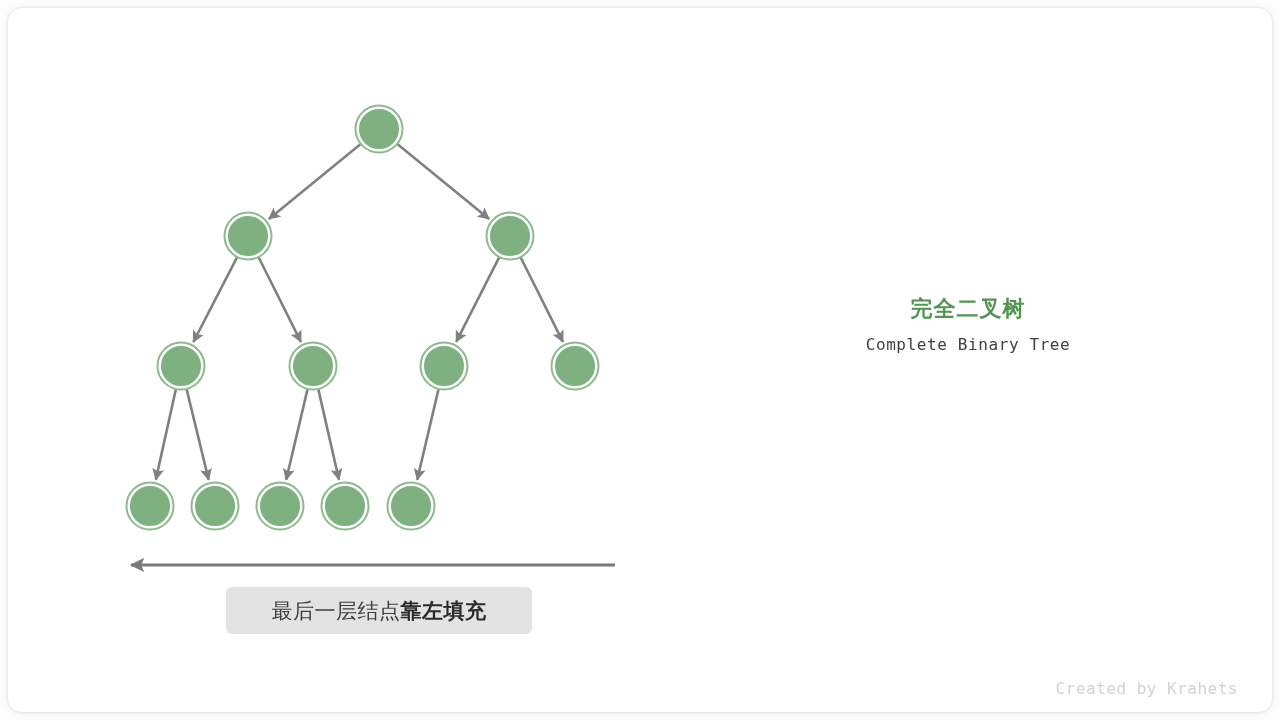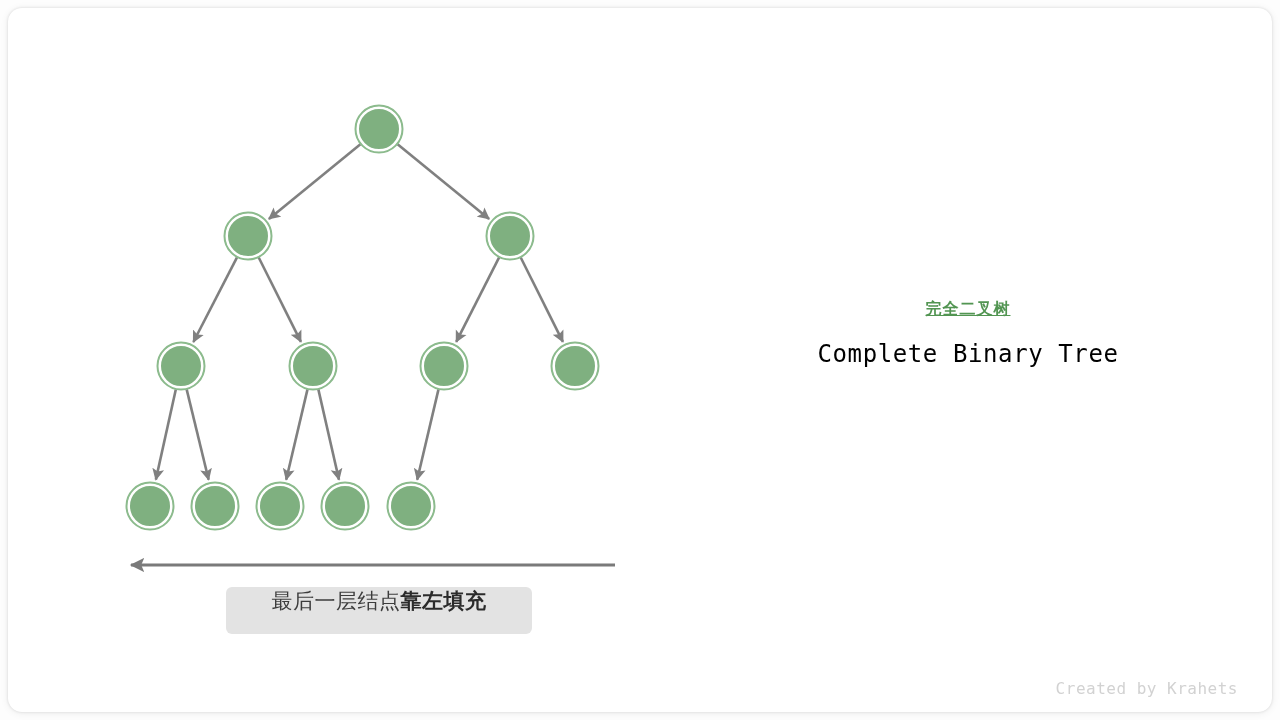--- a/index.html
+++ b/index.html
@@ -36,44 +36,44 @@
   }
   .titles {
     position: absolute;
     left: 768px;
     top: 294px;
     width: 400px;
     text-align: center;
   }
   .title-zh {
     font-family: "Liberation Sans", "DejaVu Sans", sans-serif;
-    font-size: 16px;
+    font-size: 22px;
     font-weight: bold;
     color: #529552;
     letter-spacing: 1px;
     line-height: 30px;
-    text-decoration: underline;
   }
   .title-en {
-    margin-top: 17px;
+    margin-top: 8px;
     font-family: "DejaVu Sans Mono", "Liberation Mono", monospace;
-    font-size: 24px;
-    color: #000000;
+    font-size: 16px;
+    color: #404040;
     letter-spacing: 0.6px;
     line-height: 26px;
   }
   .caption-wrap {
     position: absolute;
     left: 226px;
     top: 587px;
     width: 306px;
     height: 47px;
     background: #e3e3e3;
     border-radius: 6px;
     display: flex;
+    align-items: center;
     justify-content: center;
   }
   .caption-text {
     font-family: "Liberation Sans", "DejaVu Sans", sans-serif;
     font-size: 21px;
     color: #3d3d3d;
     letter-spacing: 0.5px;
     white-space: nowrap;
   }
   .caption-text b {

